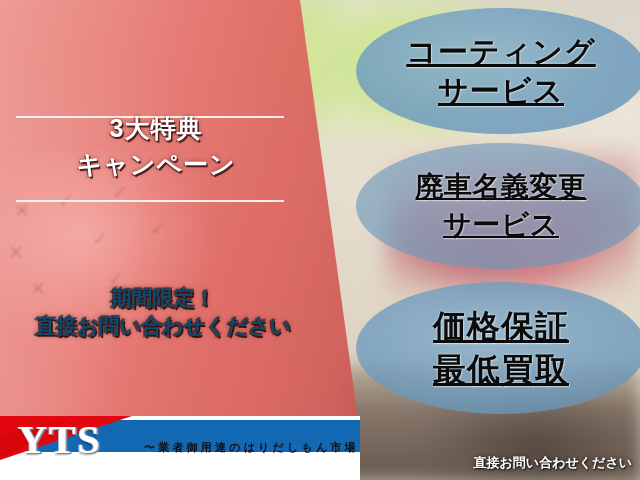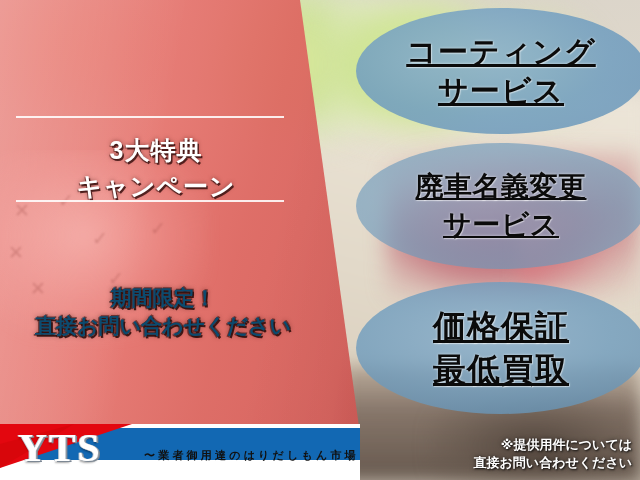--- a/index.html
+++ b/index.html
@@ -113,21 +113,21 @@
 
   
   .rule{
     position:absolute;left:16px;width:268px;height:2px;
     background:rgba(255,255,255,0.88);
   }
   .rule-top{top:116px;}
   .rule-bot{top:200px;}
 
   .headline{
-    position:absolute;left:16px;top:132px;width:280px;
+    position:absolute;left:16px;top:110px;width:280px;
     color:#ffffff;
     font-weight:bold;
     font-size:25px;
     line-height:36px;
     text-align:center;
     letter-spacing:1px;
     text-shadow:
       1.5px 1.5px 0 rgba(60,18,16,0.85),
       -1px 1px 0 rgba(60,18,16,0.5),
       0 0 4px rgba(80,25,22,0.6);
@@ -192,21 +192,21 @@
     font-weight:bold;
     font-size:13px;
     line-height:18px;
     text-align:right;
     text-shadow:1px 1px 2px rgba(0,0,0,0.8), 0 0 4px rgba(0,0,0,0.6);
   }
   .note span{display:block;white-space:nowrap;}
 
   
   .logo-bar{
-    position:absolute;left:0;bottom:0;width:360px;height:56px;
+    position:absolute;left:0;bottom:0;width:360px;height:64px;
     background:#ffffff;
     overflow:hidden;
   }
   .logo-blue{
     position:absolute;left:0;top:4px;width:360px;height:32px;
     background:#1268b3;
   }
   .logo-red{
     position:absolute;left:0;top:0px;width:150px;height:44px;
     background:#e3070f;
@@ -295,21 +295,20 @@
     <span class="line">廃車名義変更</span>
     <span class="line">サービス</span>
   </div>
 
   <div class="ellipse e3">
     <span class="line">価格保証</span>
     <span class="line">最低買取</span>
   </div>
 
   <div class="note">
-    <span>※提供用件については</span>
     <span>直接お問い合わせください</span>
   </div>
 
   <div class="logo-bar">
     <div class="logo-blue"></div>
     <div class="logo-red"></div>
     <div class="logo-red2"></div>
     <div class="logo-text">YTS</div>
     <div class="logo-tag">〜業者御用達のはりだしもん市場</div>
   </div>

